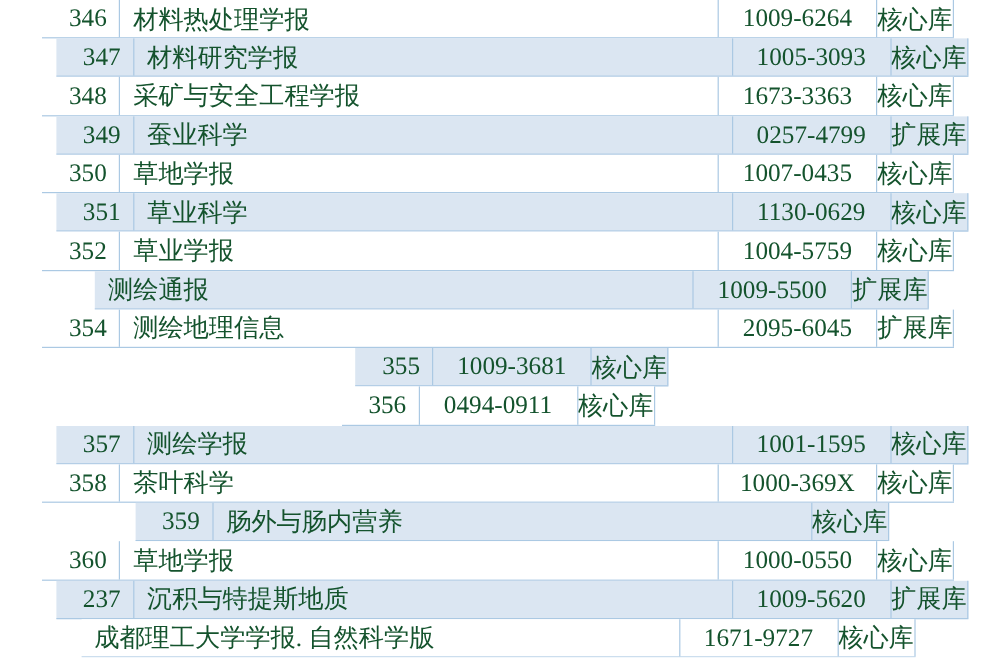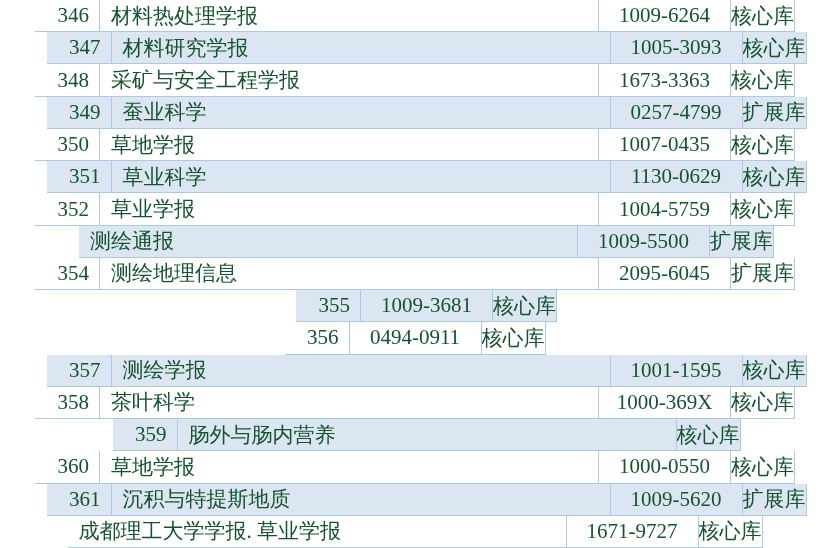--- a/index.html
+++ b/index.html
@@ -147,23 +147,23 @@
       <div class="cell cell-name">肠外与肠内营养</div>
       <div class="cell cell-cat">核心库</div>
     </div>
     <div class="row">
       <div class="cell cell-num">360</div>
       <div class="cell cell-name">草地学报</div>
       <div class="cell cell-issn">1000-0550</div>
       <div class="cell cell-cat">核心库</div>
     </div>
     <div class="row banded">
-      <div class="cell cell-num">361</div>
+      <div class="cell cell-num">237</div>
       <div class="cell cell-name">沉积与特提斯地质</div>
       <div class="cell cell-issn">1009-5620</div>
       <div class="cell cell-cat">扩展库</div>
     </div>
     <div class="row">
-      <div class="cell cell-name">成都理工大学学报. 草业学报</div>
+      <div class="cell cell-name">成都理工大学学报. 自然科学版</div>
       <div class="cell cell-issn">1671-9727</div>
       <div class="cell cell-cat">核心库</div>
     </div>
   </div>
 
 </body></html>

